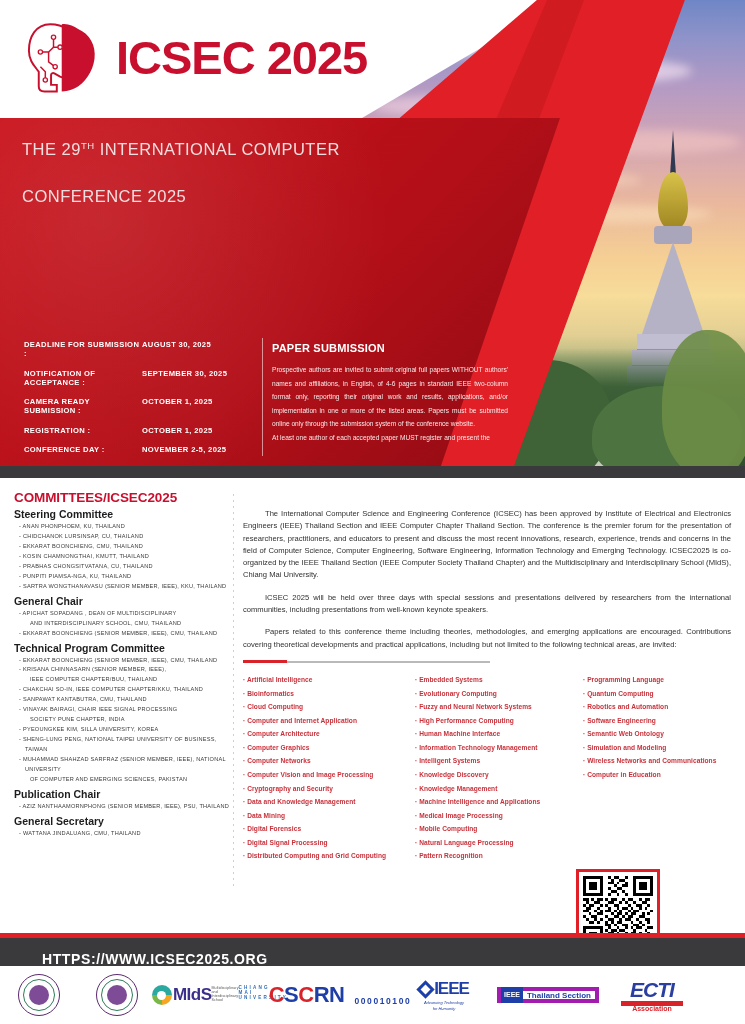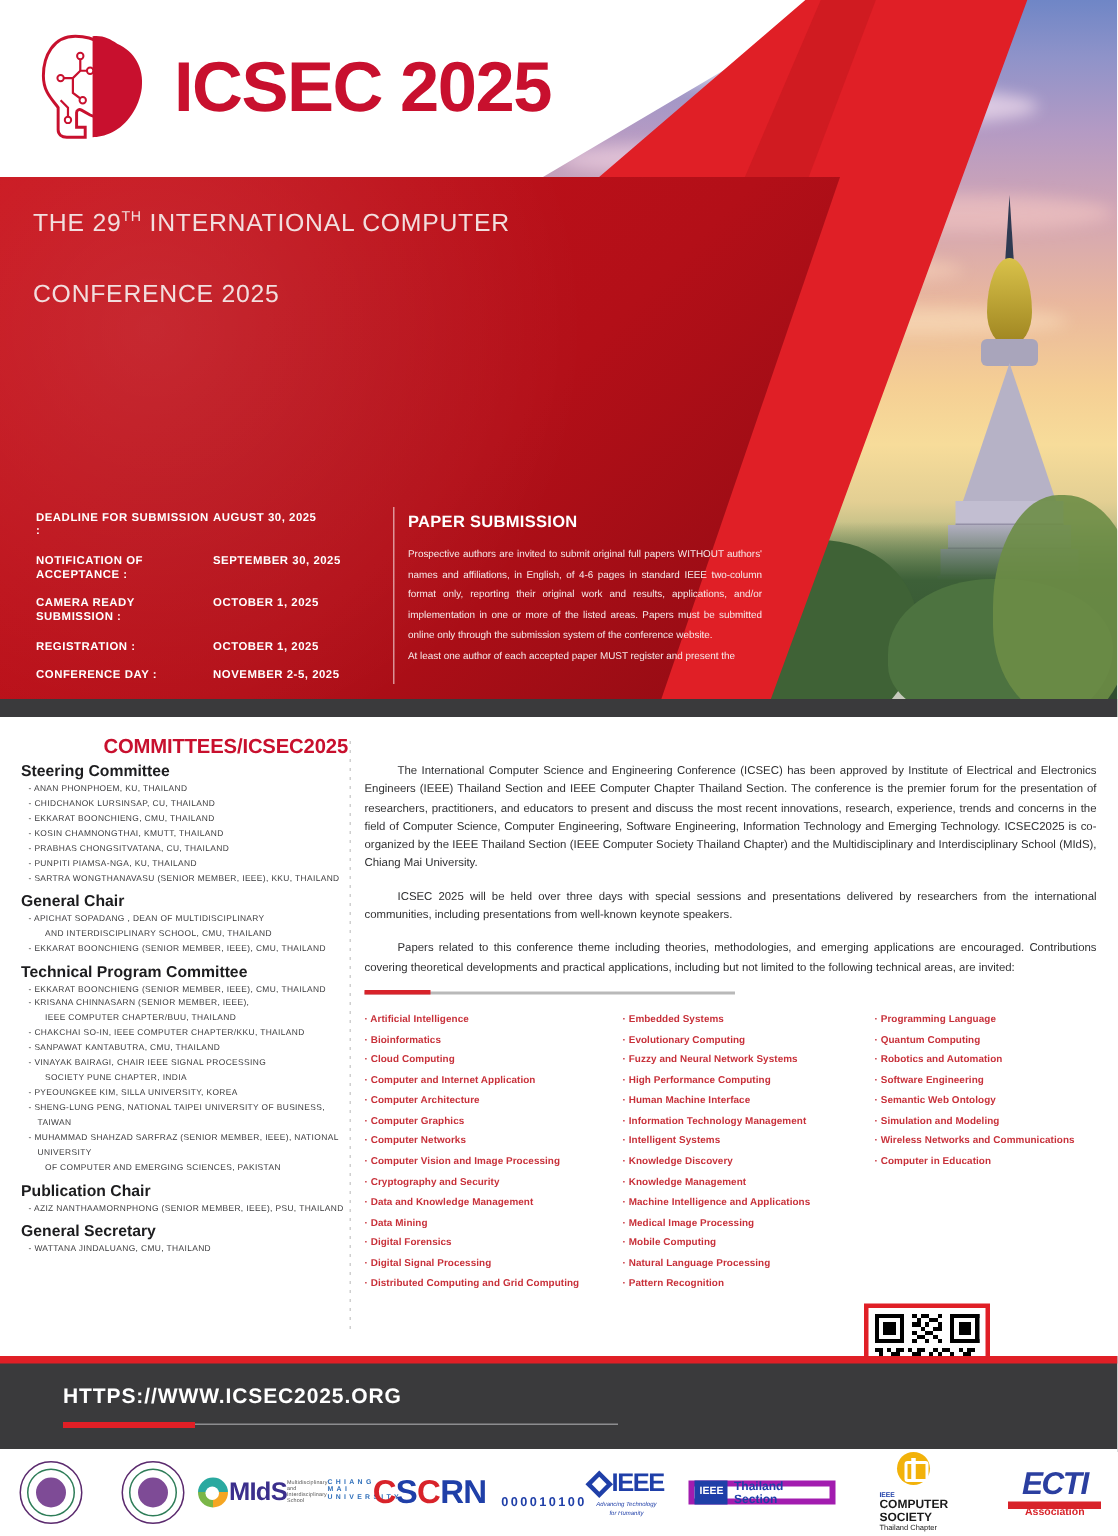--- a/index.html
+++ b/index.html
@@ -109,21 +109,21 @@
   .psub h3 { font-size:11px; letter-spacing:.2px; font-weight:700; margin-bottom:9px; }
   .psub p { font-size:6.6px; line-height:2.05; color:#f6e9e9; text-align:justify; }
 
   
   .darkbar { position:absolute; left:0; top:466px; width:745px; height:24px; background:#3a3a3c; }
 
   
   .body { position:absolute; left:0; top:490px; width:745px; height:412px; background:#fff; }
 
   .comm { position:absolute; left:14px; top:0; width:218px; }
-  .comm h2 { color:#c8102e; font-size:13.5px; font-weight:700; margin-bottom:3px; letter-spacing:-.1px;text-align:right;}
+  .comm h2 { color:#c8102e; font-size:13.5px; font-weight:700; margin-bottom:3px; letter-spacing:-.1px;}
   .comm h3 { color:#1d1d1f; font-size:10.5px; font-weight:600; margin:3px 0 2px; }
   .comm ul { list-style:none; }
   .comm li { font-size:5.6px; line-height:1.78; color:#3a3a3c; letter-spacing:.25px;
              padding-left:11px; text-indent:-6px; text-transform:uppercase; }
   .comm li:before { content:"- "; }
   .comm li.cont:before { content:""; }
   .comm li.cont { padding-left:16px; text-indent:0; }
 
   .vrule { position:absolute; left:233px; top:4px; width:1px; height:392px;
            background:repeating-linear-gradient(180deg,#cfcfcf 0 2px, transparent 2px 6px); }
@@ -143,21 +143,21 @@
   .tcol li { list-style:none; font-size:6.6px; line-height:2.06; color:#c8313a;
              font-weight:600; letter-spacing:.05px; }
   .tcol li:before { content:"· "; }
 
   
   .qr { position:absolute; left:576px; top:869px; width:84px; height:84px;
         background:#fff; border:3px solid #e01f26; padding:4px; }
   .qr svg { display:block; width:100%; height:100%; }
 
   
-  .footer { position:absolute; left:0; top:904px; width:745px; height:64px; background:#3a3a3c; }
+  .footer { position:absolute; left:0; top:933px; width:745px; height:64px; background:#3a3a3c; }
   .footer:before { content:""; position:absolute; left:0; top:0; width:745px; height:5px; background:#e01f26; }
   .furl { position:absolute; left:42px; top:18px; color:#fff; font-size:14px; font-weight:700;
           letter-spacing:.6px; }
   .fline { position:absolute; left:42px; top:45px; width:370px; height:1px; background:#8d8d90; }
   .fline:before{ content:""; position:absolute; left:0; top:-1.5px; width:88px; height:4px; background:#e01f26; }
 
   .logos { position:absolute; left:0; top:966px; width:745px; height:58px; background:#fff;
            display:flex; align-items:center; }
   .logo { display:flex; align-items:center; justify-content:center; flex-direction:column; }
 
@@ -608,28 +608,19 @@
         <span>Advancing Technology</span><br>
         <span>for Humanity</span>
       </div>
     </div>
     <div class="logo" style="width:112px;">
       <div class="ths">
         <div class="ths-b">IEEE</div>
         <div class="ths-t">Thailand Section</div>
       </div>
     </div>
-    <div class="logo cs" style="width:120px;">
-      <div class="cs-c"></div>
-      <div class="cs-txt">
-        <div class="cs-1">IEEE</div>
-        <div class="cs-2">COMPUTER</div>
-        <div class="cs-2">SOCIETY</div>
-        <div class="cs-3">Thailand Chapter</div>
-      </div>
-    </div>
     <div class="logo ecti" style="width:96px;">
       <div class="ecti-t">ECTI</div>
       <div class="ecti-u"></div>
       <div class="ecti-s">Association</div>
     </div>
   </div>
 </div>
 
 </body></html>

